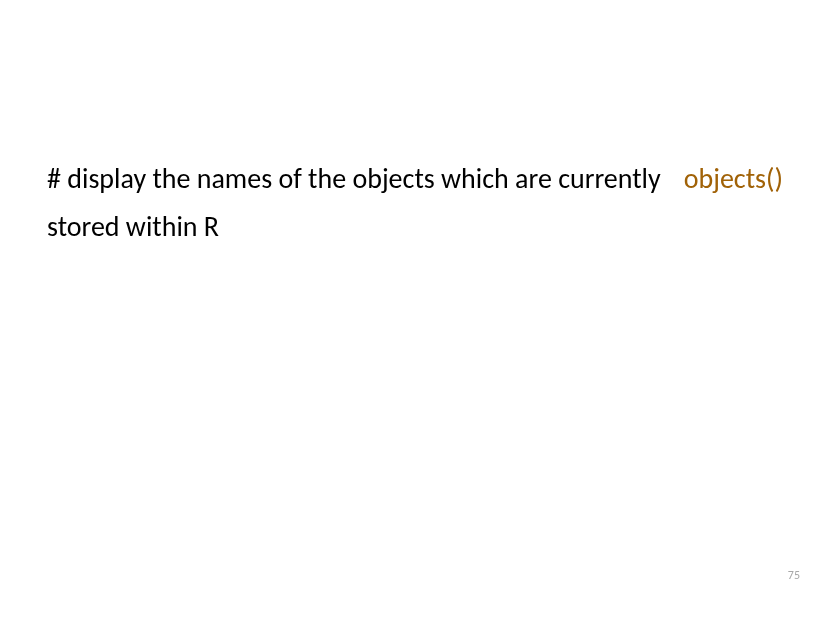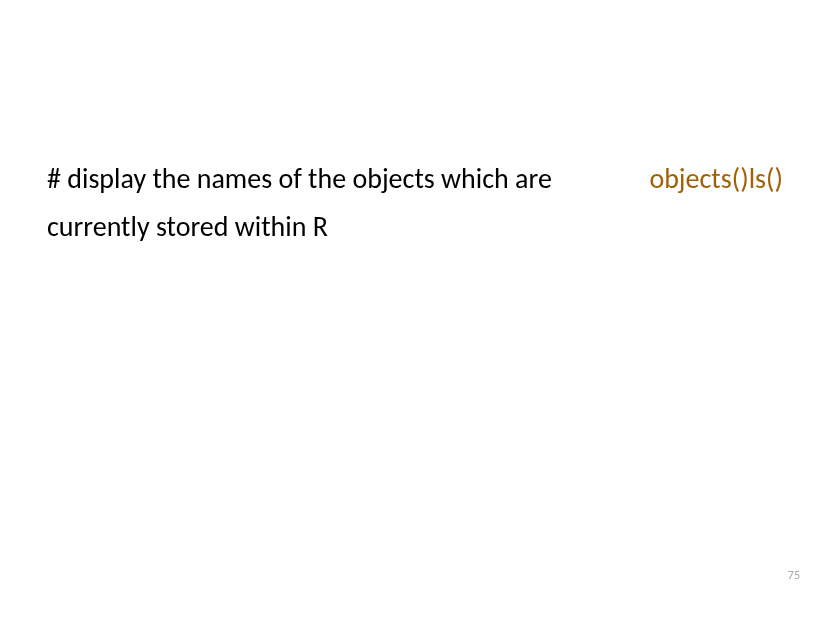--- a/index.html
+++ b/index.html
@@ -34,16 +34,15 @@
       font-size: 12px;
       color: #a8a8a8;
     }
   </style>
 </head>
 <body>
 
 <div class="content">
   <div class="line"># display the names of the objects which are currently stored within R</div>
   <div class="line red">objects()</div>
-  <div class="line red">ls()</div>
 </div>
 
 <div class="page-number">75</div>
 
 </body></html>

